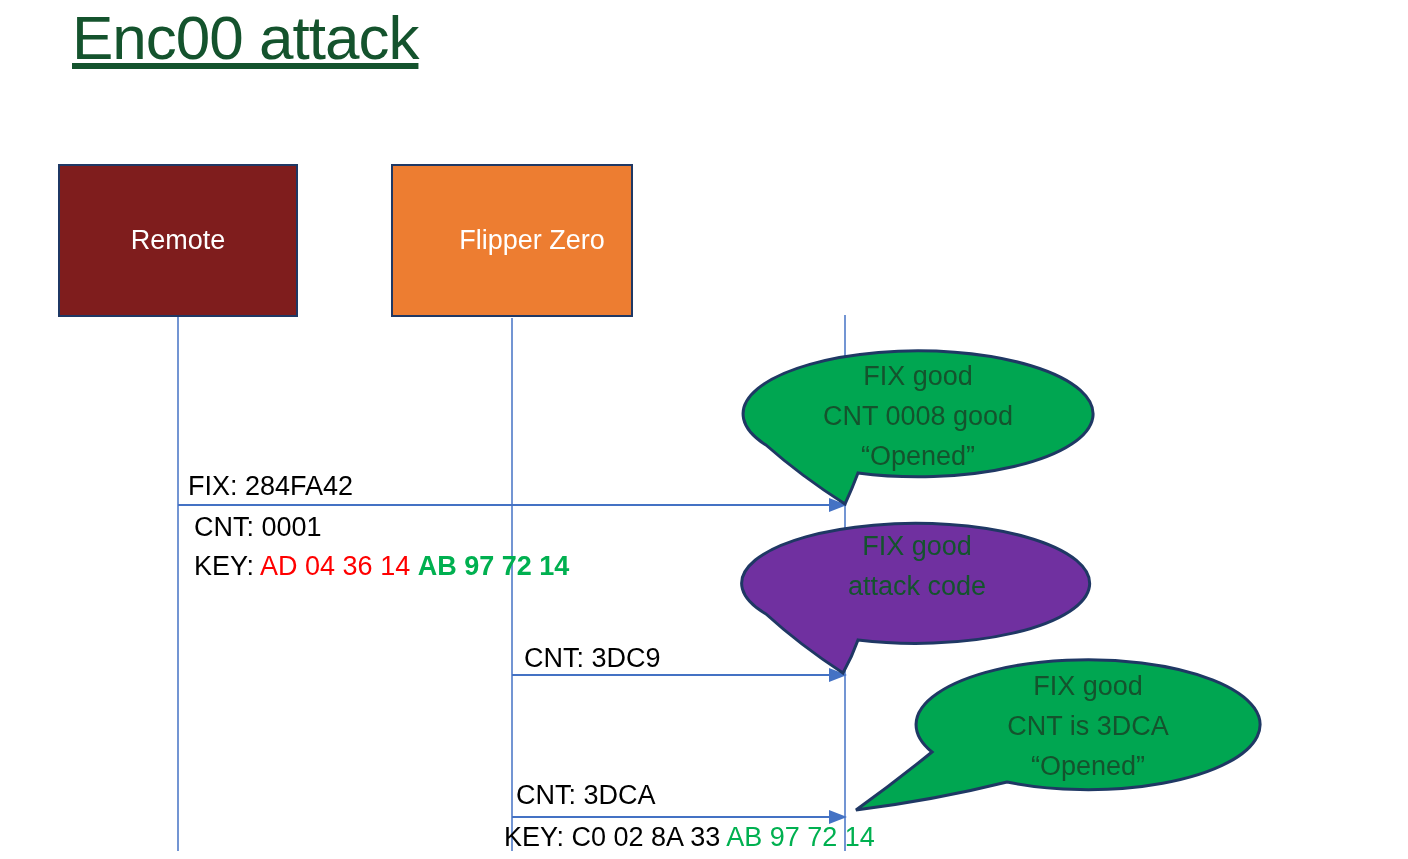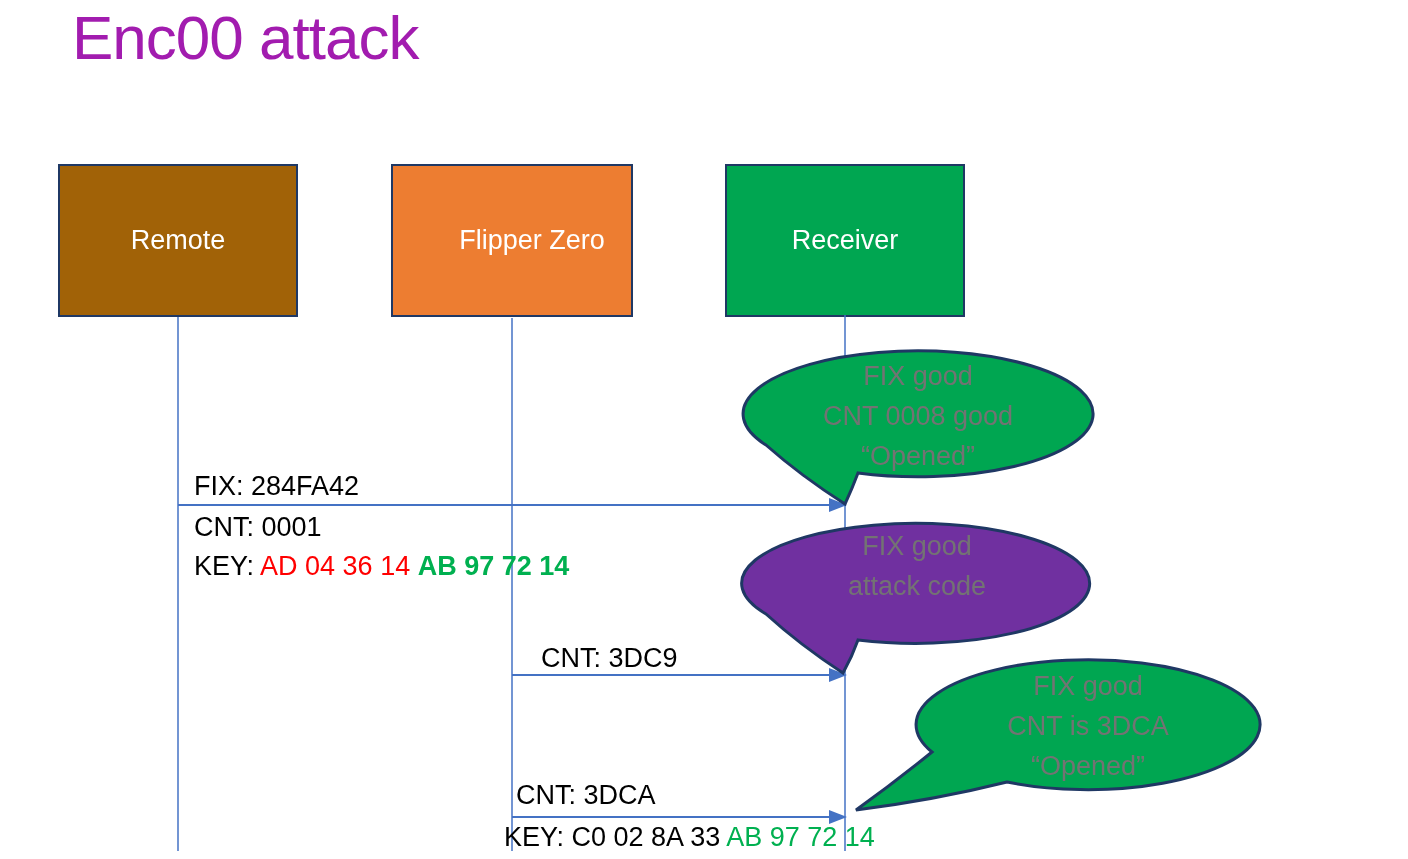--- a/index.html
+++ b/index.html
@@ -2,62 +2,59 @@
 <html><head>
 <meta charset="utf-8">
 <style>
   html,body{margin:0;padding:0;background:#fff;}
   .slide{
     position:relative;width:1408px;height:859px;background:#ffffff;
     font-family:"Liberation Sans",sans-serif;overflow:hidden;
   }
   .title{
     position:absolute;left:72px;top:2px;font-size:62px;font-weight:300;
-    color:#a21caf;letter-spacing:-1px;white-space:nowrap;
+    color:#14532d;letter-spacing:-1px;white-space:nowrap;text-decoration:underline;
   }
   .actor{
     position:absolute;top:164px;width:240px;height:153px;
     border:2.5px solid #1F3864;box-sizing:border-box;
     display:flex;align-items:center;justify-content:center;
     color:#fff;font-size:27px;
   }
-  .actor-remote{left:58px;background:#a16207;}
+  .actor-remote{left:58px;background:#7f1d1d;}
   .actor-flipper{left:391px;background:#ED7D31;width:242px;padding-left:40px;}
   .actor-receiver{left:725px;background:#00A651;}
   .shapes{position:absolute;left:0;top:0;width:1408px;height:859px;}
   .lifeline{stroke:#4472C4;stroke-width:1.5;fill:none;}
   .arrow-line{stroke:#4472C4;stroke-width:1.8;fill:none;}
   .arrow-head{fill:#4472C4;stroke:none;}
   .bubble-shape{stroke:#1F3864;stroke-width:3;}
   .msg{
     position:absolute;font-size:27px;color:#000;white-space:nowrap;line-height:32px;
   }
   .key-red{color:#FF0000;}
   .key-green{color:#00B050;}
   .key-green-bold{color:#00B050;font-weight:700;}
   .bubble-text{
-    position:absolute;width:360px;text-align:center;color:#737373;
+    position:absolute;width:360px;text-align:center;color:#14532d;
     font-size:27px;line-height:40px;white-space:nowrap;
   }
 </style>
 </head>
 <body>
 
 <div class="slide">
 
   <div class="title">Enc00 attack</div>
 
   <div class="actor actor-remote">
     <span>Remote</span>
   </div>
   <div class="actor actor-flipper">
     <span>Flipper Zero</span>
-  </div>
-  <div class="actor actor-receiver">
-    <span>Receiver</span>
   </div>
 
   <svg class="shapes" viewBox="0 0 1408 859" xmlns="http://www.w3.org/2000/svg">
 
     <line class="lifeline" x1="178" y1="317" x2="178" y2="851"></line>
     <line class="lifeline" x1="512" y1="318" x2="512" y2="851"></line>
     <line class="lifeline" x1="845" y1="315" x2="845" y2="851"></line>
 
     <g>
       <line class="arrow-line" x1="178" y1="505" x2="831" y2="505"></line>
@@ -72,31 +69,31 @@
       <polygon class="arrow-head" points="847,817 829,810 829,824"></polygon>
     </g>
 
     <path class="bubble-shape" d="M 766 445 A 175 63 0 1 1 858 473 Q 852 489 845 504 Q 801 476 766 445 Z" fill="#00A651"></path>
 
     <path class="bubble-shape" d="M 766 614 A 174 60 0 1 1 858 640 Q 852 657 843 673 Q 800 645 766 614 Z" fill="#7030A0"></path>
 
     <path class="bubble-shape" d="M 932 752 A 172 65 0 1 1 1007 782 Q 935 800 856 810 Q 895 782 932 752 Z" fill="#00A651"></path>
   </svg>
 
-  <div class="msg" style="left:194px;top:470px">
+  <div class="msg" style="left:188px;top:470px">
     <span>FIX: 284FA42</span>
   </div>
   <div class="msg" style="left:194px;top:511px">
     <span>CNT: 0001</span>
   </div>
   <div class="msg" style="left:194px;top:550px">
     <span>KEY: </span><span class="key-red">AD 04 36 14 </span><span class="key-green-bold">AB 97 72 14</span>
   </div>
 
-  <div class="msg" style="left:541px;top:642px">
+  <div class="msg" style="left:524px;top:642px">
     <span>CNT: 3DC9</span>
   </div>
 
   <div class="msg" style="left:516px;top:779px">
     <span>CNT: 3DCA</span>
   </div>
   <div class="msg" style="left:504px;top:821px">
     <span>KEY: </span><span>C0 02 8A 33 </span><span class="key-green">AB 97 72 14</span>
   </div>
 

